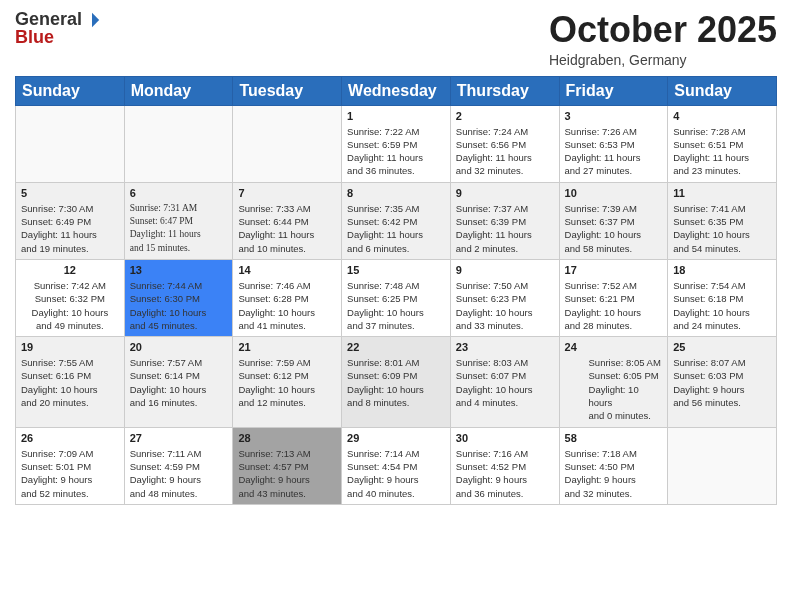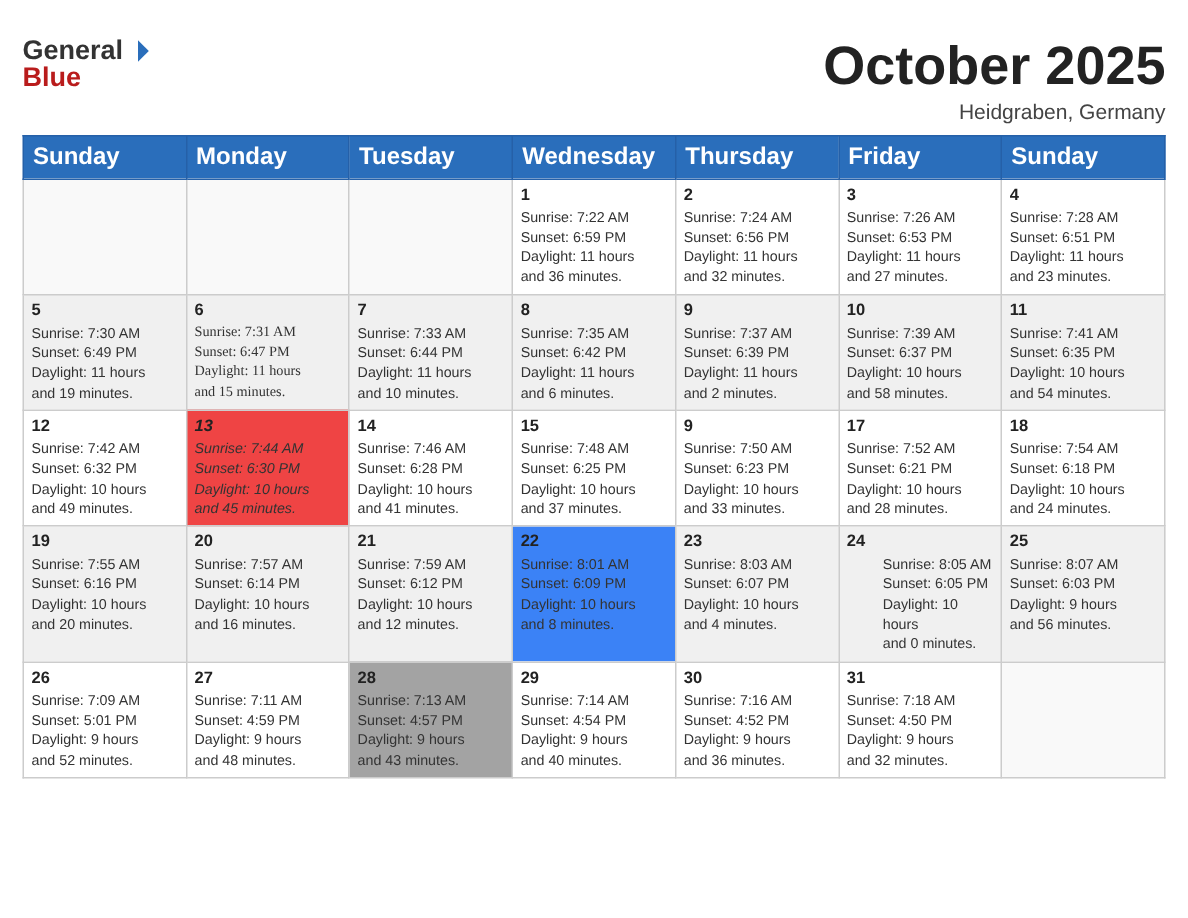--- a/index.html
+++ b/index.html
@@ -7,21 +7,21 @@
       font-family: Arial, sans-serif;
       background: #fff;
       width: 792px;
       min-height: 612px;
       padding: 0;
     }
     .page {
       width: 792px;
       min-height: 612px;
       background: #fff;
-      padding: 24px 15px 10px 15px;
+      padding: 10px 15px 10px 15px;
     }
     .header {
       display: flex;
       justify-content: space-between;
       align-items: flex-start;
       margin-bottom: 8px;
     }
     .logo {
       display: flex;
       align-items: center;
@@ -32,21 +32,20 @@
       line-height: 1.1;
     }
     .logo-general { color: #333; }
     .logo-blue { color: #b91c1c; }
     .logo-icon {
       width: 18px;
       height: 18px;
       margin-left: 1px;
     }
     .title-block {
-      text-align: right;
       margin-left: 32px;
     }
     .month-title {
       font-size: 36px;
       font-weight: bold;
       color: #222;
       line-height: 1.1;
     }
     .location {
       font-size: 14px;
@@ -211,28 +210,28 @@
           </td>
           <td style="background: rgb(240, 240, 240);">
             <div class="day-num">11</div>
             <div class="day-info" style="white-space: pre-line;">Sunrise: 7:41 AM
 Sunset: 6:35 PM
 Daylight: 10 hours
 and 54 minutes.</div>
           </td>
         </tr>
         <tr>
-          <td style="background: rgb(255, 255, 255);">
+          <td style="background: rgb(255, 255, 255); text-align: center;">
             <div class="day-num">12</div>
             <div class="day-info" style="white-space: pre-line;">Sunrise: 7:42 AM
 Sunset: 6:32 PM
 Daylight: 10 hours
 and 49 minutes.</div>
           </td>
-          <td style="background: #ef4444; font-style: italic;">
+          <td style="background: #3b82f6;">
             <div class="day-num">13</div>
             <div class="day-info" style="white-space: pre-line;">Sunrise: 7:44 AM
 Sunset: 6:30 PM
 Daylight: 10 hours
 and 45 minutes.</div>
           </td>
           <td style="background: rgb(255, 255, 255);">
             <div class="day-num">14</div>
             <div class="day-info" style="white-space: pre-line;">Sunrise: 7:46 AM
 Sunset: 6:28 PM
@@ -283,21 +282,21 @@
 Daylight: 10 hours
 and 16 minutes.</div>
           </td>
           <td style="background: rgb(240, 240, 240);">
             <div class="day-num">21</div>
             <div class="day-info" style="white-space: pre-line;">Sunrise: 7:59 AM
 Sunset: 6:12 PM
 Daylight: 10 hours
 and 12 minutes.</div>
           </td>
-          <td style="background: #3b82f6;">
+          <td style="background: #e5e5e5;">
             <div class="day-num">22</div>
             <div class="day-info" style="white-space: pre-line;">Sunrise: 8:01 AM
 Sunset: 6:09 PM
 Daylight: 10 hours
 and 8 minutes.</div>
           </td>
           <td style="background: rgb(240, 240, 240);">
             <div class="day-num">23</div>
             <div class="day-info" style="white-space: pre-line;">Sunrise: 8:03 AM
 Sunset: 6:07 PM
@@ -349,21 +348,21 @@
 and 40 minutes.</div>
           </td>
           <td style="background: rgb(255, 255, 255);">
             <div class="day-num">30</div>
             <div class="day-info" style="white-space: pre-line;">Sunrise: 7:16 AM
 Sunset: 4:52 PM
 Daylight: 9 hours
 and 36 minutes.</div>
           </td>
           <td style="background: rgb(255, 255, 255);">
-            <div class="day-num">31</div>
+            <div class="day-num">58</div>
             <div class="day-info" style="white-space: pre-line;">Sunrise: 7:18 AM
 Sunset: 4:50 PM
 Daylight: 9 hours
 and 32 minutes.</div>
           </td>
           <td class="empty-cell" style="background: rgb(250, 250, 250);"></td>
         </tr>
       </tbody>
   </table>
 </div>

